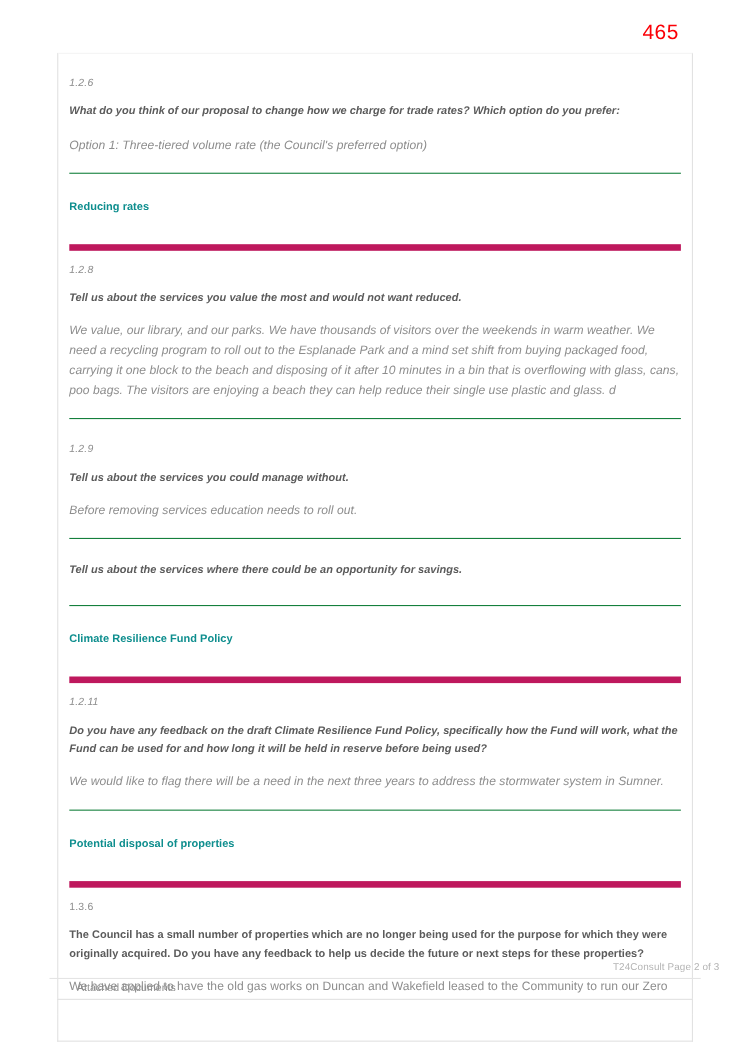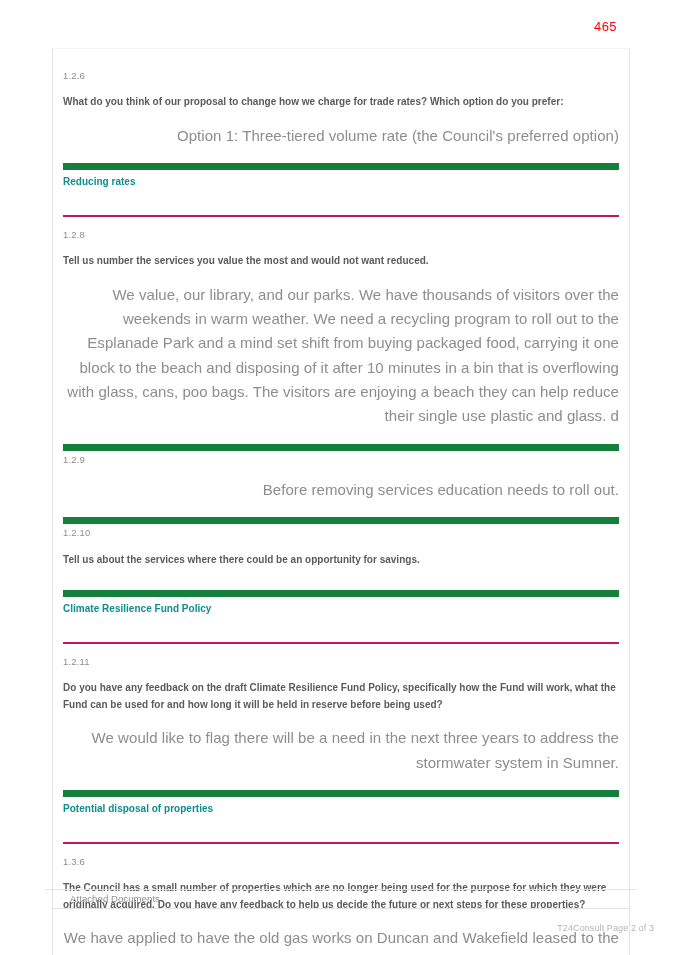--- a/index.html
+++ b/index.html
@@ -13,21 +13,21 @@
     position: relative;
     font-family: "Liberation Sans", sans-serif;
     -webkit-font-smoothing: antialiased;
   }
 
   
   .page-stamp {
     position: absolute;
     top: 20px;
     right: 58px;
-    font-size: 13px;
+    font-size: 19px;
     font-weight: 400;
     color: #fb0007;
     letter-spacing: 0.4px;
     line-height: 1;
     margin-left: 10px;
   }
 
   
   .response-panel {
     position: absolute;
@@ -40,62 +40,62 @@
     border-top: 1px solid #f4f4f4;
     border-bottom: 1px solid #e2e2e2;
     padding: 20px 10px 6px 10px;
     background: #ffffff;
   }
 
   .qa-block {
     padding: 0 0 9px 0;
   }
   .qa-block.with-rule {
-    border-bottom: 7px solid #15803d;
-    margin-bottom: 2px;
+    border-bottom: 1px solid #15803d;
+    margin-bottom: 21px;
+    font-style: italic;
   }
 
   .q-number {
     font-size: 9.5px;
     color: #8d8d8d;
     line-height: 1.4;
     margin: 0 0 12px 0;
     letter-spacing: 0.15px;
   }
 
   .q-text {
     font-size: 10px;
     font-weight: bold;
     color: #5b5b5b;
     line-height: 1.65;
     margin: 0 0 13px 0;
     letter-spacing: 0.01px;
   }
 
   .a-text {
-    font-size: 15px;
+    font-size: 11px;
     color: #8d8d8d;
     line-height: 1.62;
     margin: 0 0 6px 0;
     letter-spacing: 0.05px;
-    text-align: right;
   }
 
   
   .section-heading {
     font-size: 10px;
     font-weight: bold;
     color: #0e8e8e;
     line-height: 1.5;
     margin: 0;
     padding: 2px 0 26px 0;
     letter-spacing: 0.02px;
   }
   .section-heading-wrap {
-    border-bottom: 2px solid #be185d;
+    border-bottom: 6px solid #be185d;
     margin-bottom: 11px;
     padding-bottom: 0;
   }
 
   
   .attached-divider {
     position: absolute;
     left: 45px;
     top: 889px;
     width: 592px;
@@ -120,21 +120,21 @@
     box-sizing: border-box;
     border: 1px solid #e2e2e2;
     border-bottom: none;
     background: #ffffff;
   }
 
   
   .page-footer {
     position: absolute;
     right: 21px;
-    top: 923px;
+    top: 874px;
     font-size: 9px;
     color: #b4b4b4;
     letter-spacing: 0.1px;
   }
 </style>
 </head>
 <body>
 
 <div class="page-stamp">465</div>
 
@@ -142,29 +142,29 @@
     <div class="qa-block with-rule">
       <div class="q-number">1.2.6</div>
       <div class="q-text">What do you think of our proposal to change how we charge for trade rates? Which option do you prefer:</div>
       <div class="a-text">Option 1: Three-tiered volume rate (the Council's preferred option)</div>
     </div>
     <div class="section-heading-wrap">
       <div class="section-heading">Reducing rates</div>
     </div>
     <div class="qa-block with-rule">
       <div class="q-number">1.2.8</div>
-      <div class="q-text">Tell us number the services you value the most and would not want reduced.</div>
+      <div class="q-text">Tell us about the services you value the most and would not want reduced.</div>
       <div class="a-text">We value, our library, and our parks.  We have thousands of visitors over the weekends in warm weather.   We need a recycling program to roll out to the Esplanade Park and a mind set shift from buying packaged food, carrying it one block to the beach and disposing of it after 10 minutes in a bin that is overflowing with glass, cans, poo bags.  The visitors are enjoying a beach they can help reduce their single use plastic and glass. d</div>
     </div>
     <div class="qa-block with-rule">
       <div class="q-number">1.2.9</div>
+      <div class="q-text">Tell us about the services you could manage without.</div>
       <div class="a-text">Before removing services education needs to roll out.</div>
     </div>
     <div class="qa-block with-rule">
-      <div class="q-number">1.2.10</div>
       <div class="q-text">Tell us about the services where there could be an opportunity for savings.</div>
     </div>
     <div class="section-heading-wrap">
       <div class="section-heading">Climate Resilience Fund Policy</div>
     </div>
     <div class="qa-block with-rule">
       <div class="q-number">1.2.11</div>
       <div class="q-text">Do you have any feedback on the draft Climate Resilience Fund Policy, specifically how the Fund will work, what the Fund can be used for and how long it will be held in reserve before being used?</div>
       <div class="a-text">We would like to flag there will be a need in the next three years to address the stormwater system in Sumner.</div>
     </div>

